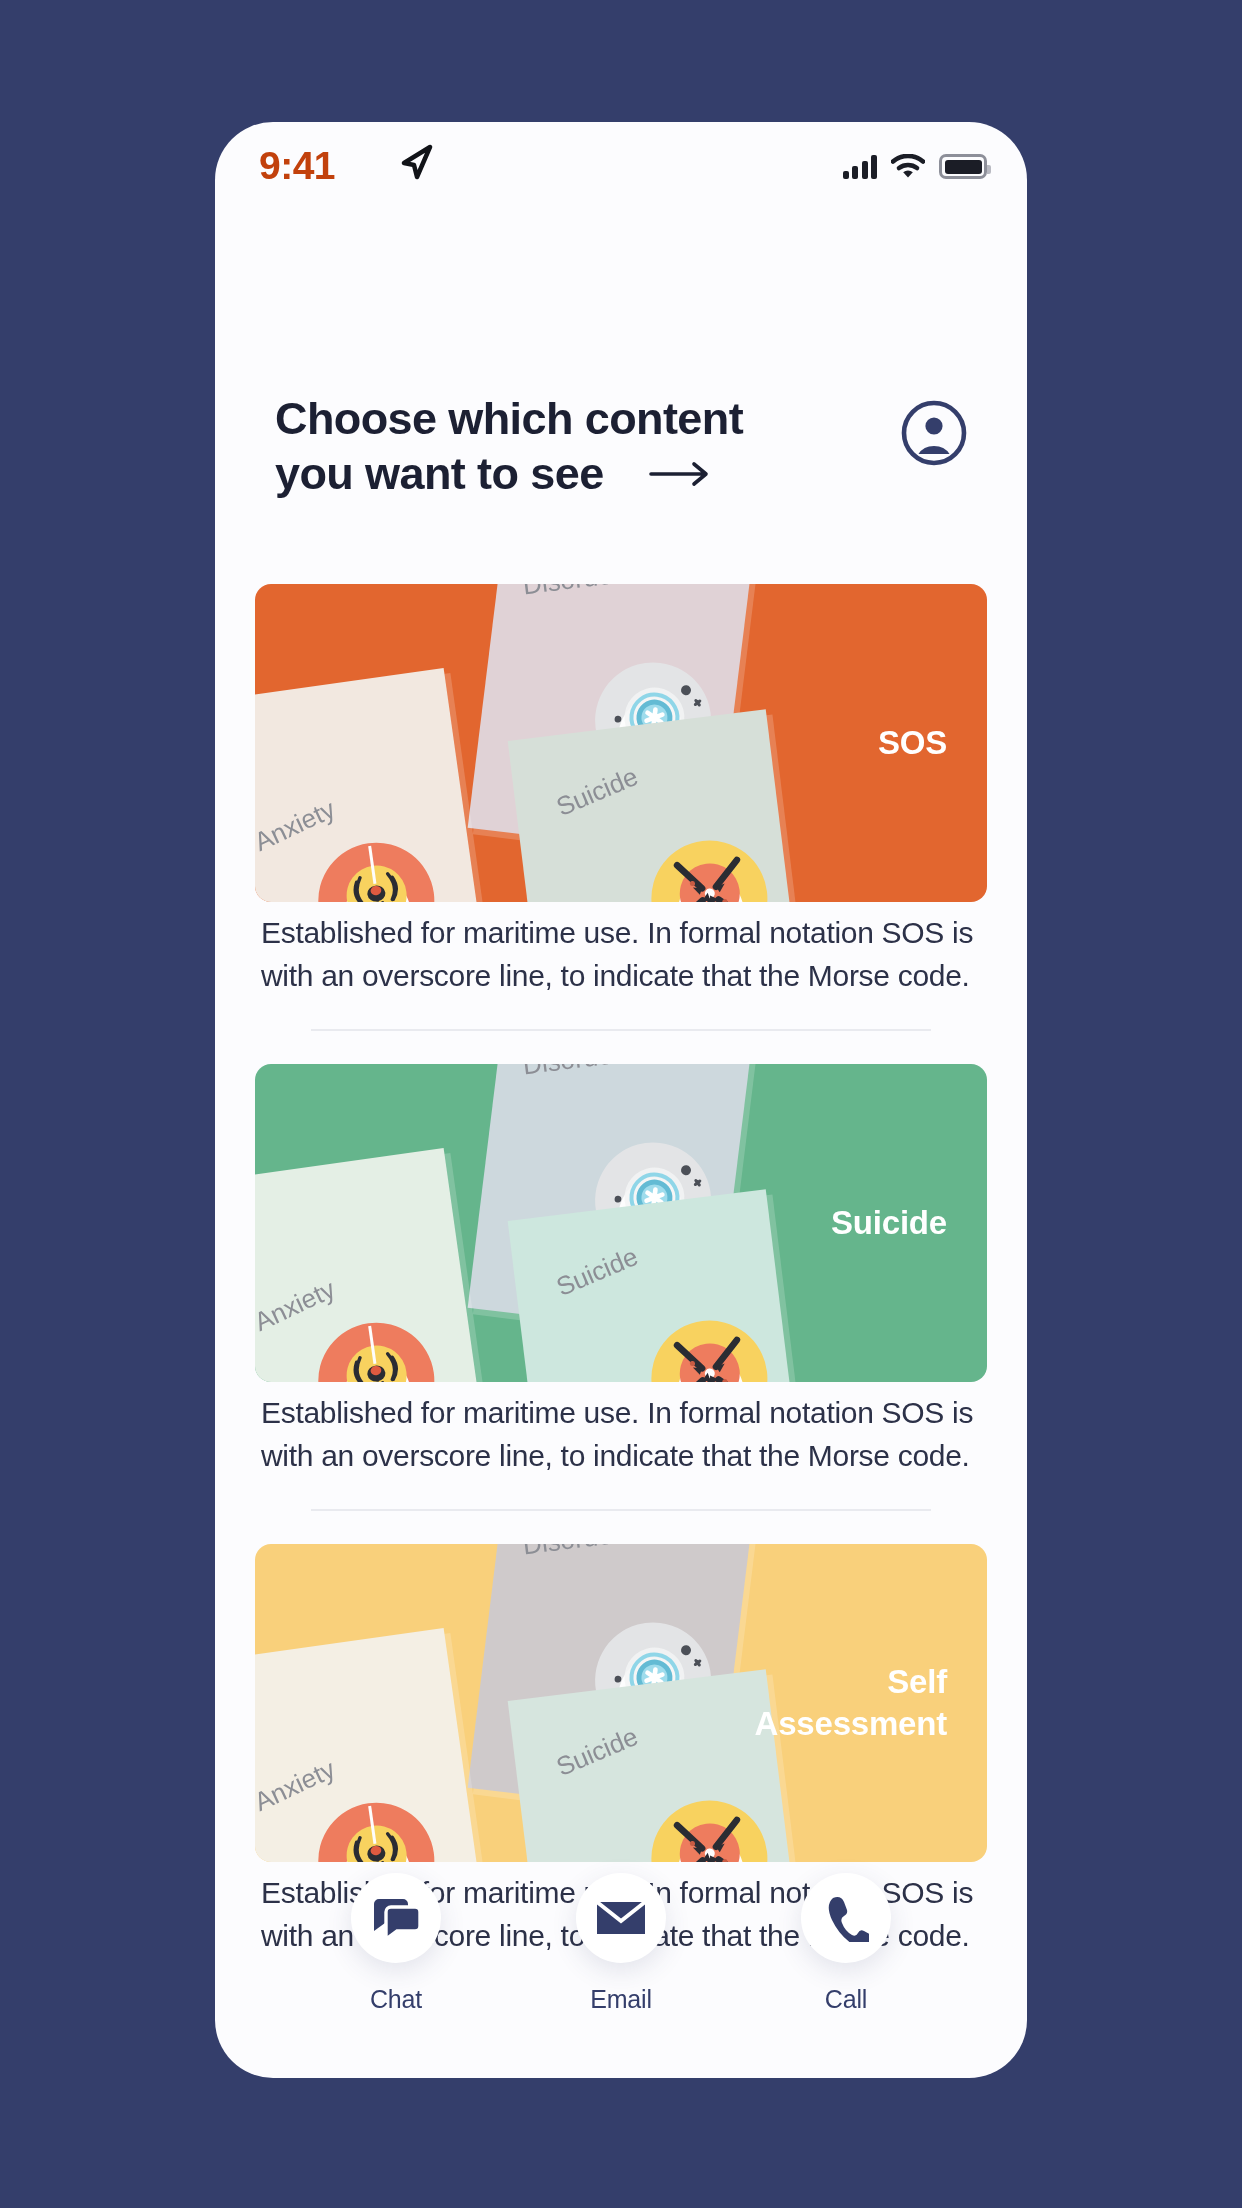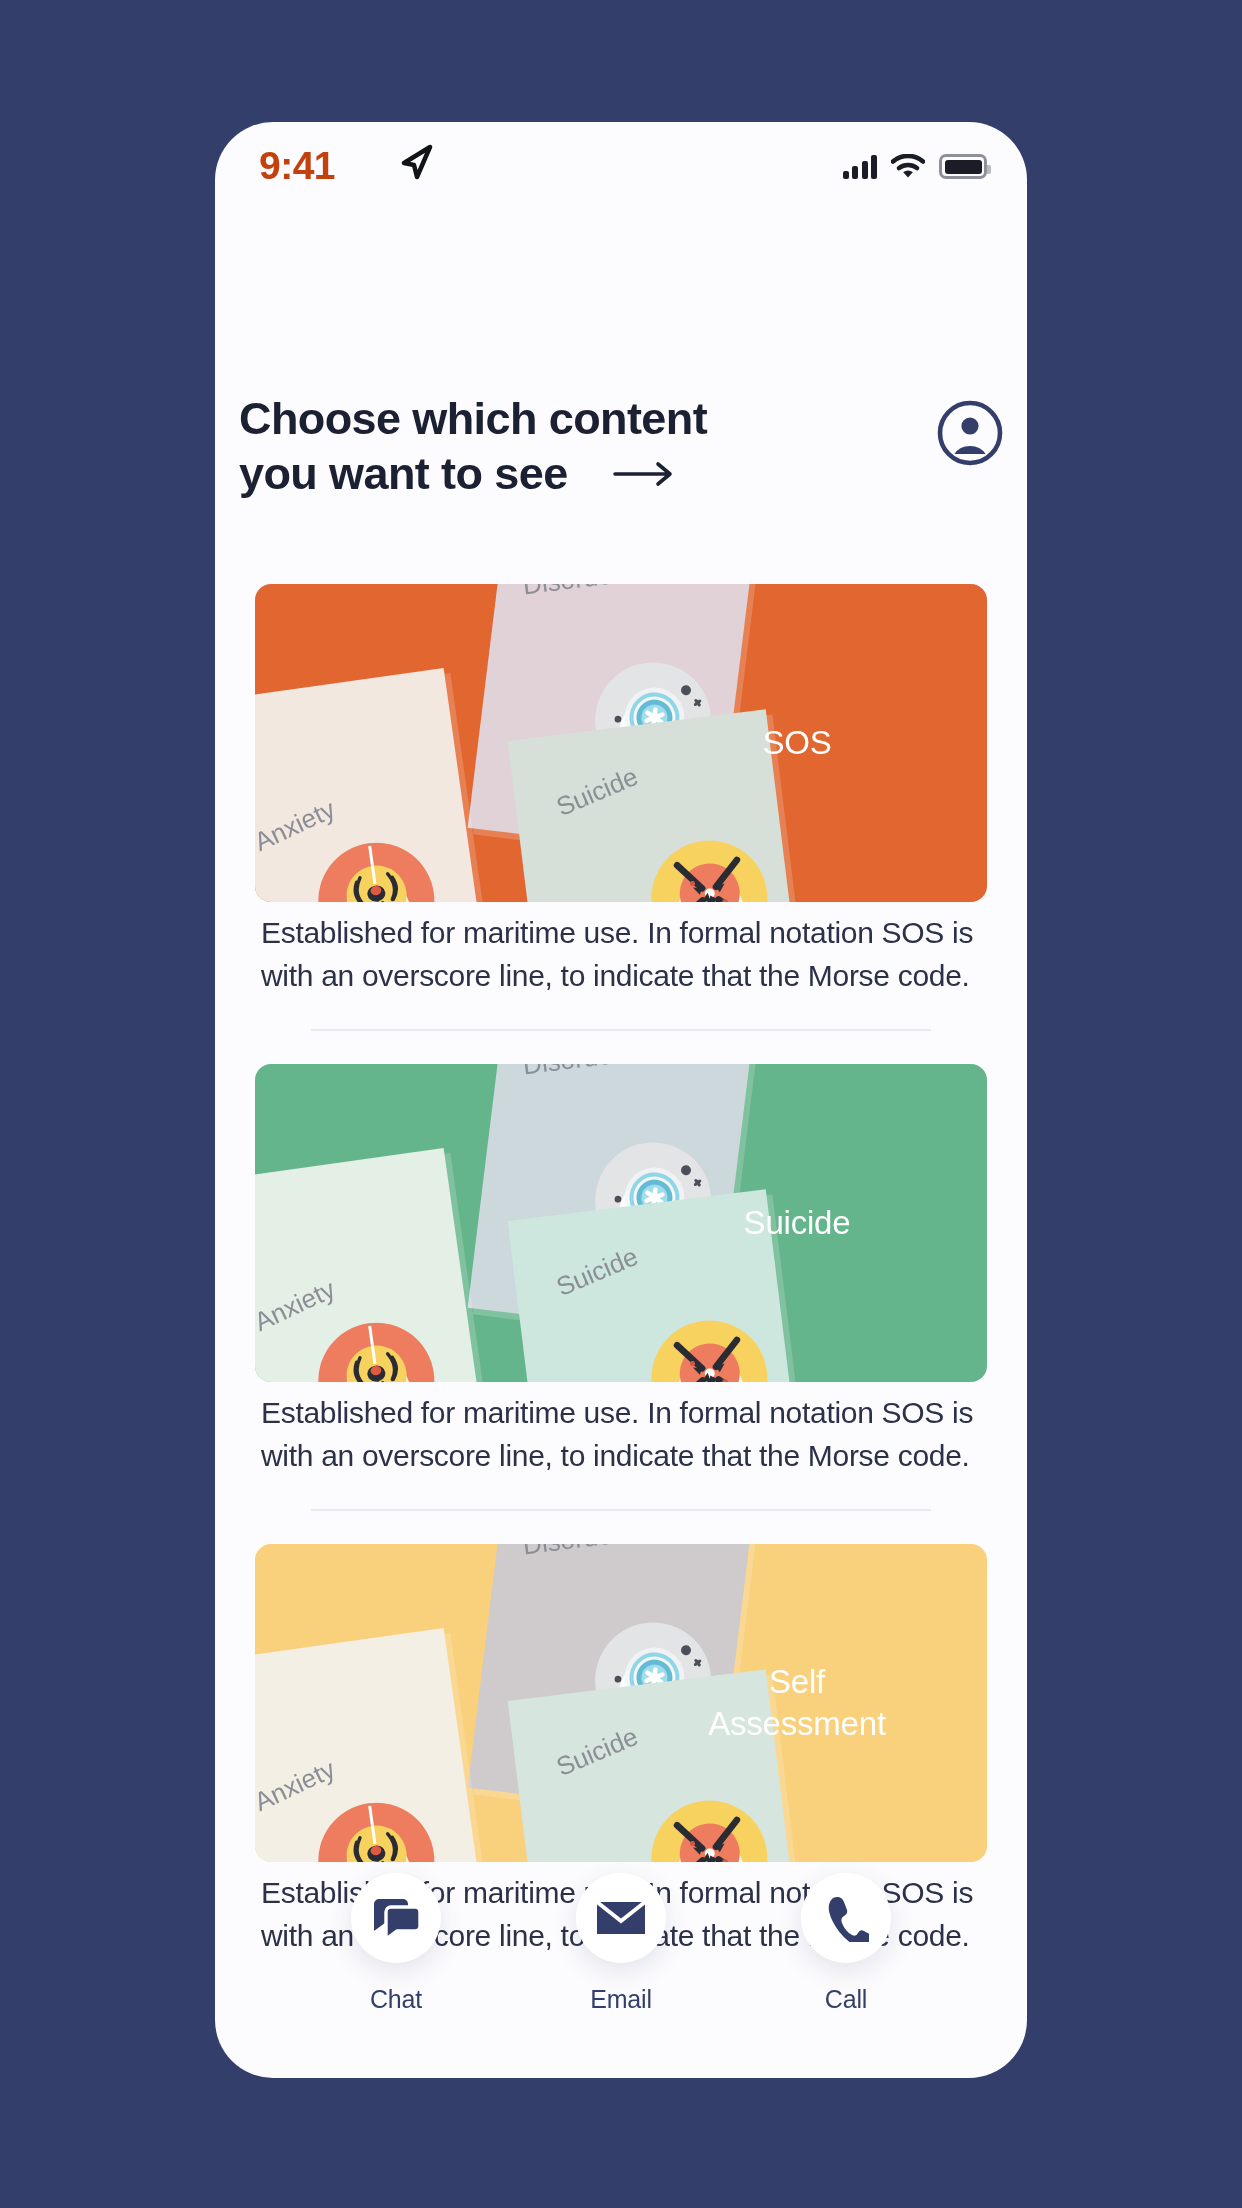--- a/index.html
+++ b/index.html
@@ -48,21 +48,21 @@
   }
   .batt-fill { width:100%; height:100%; background:#1B1D26; border-radius:3px; }
   .batt:after {
     content:""; position:absolute; right:-7px; top:8px;
     width:4px; height:9px; background:#b9bac2; border-radius:0 2px 2px 0;
   }
 
   
   #header {
     position:absolute; left:0; top:270px;
-    width:100%; padding:0 24px;
+    width:100%; padding:0 60px;
     display:flex; align-items:flex-start; justify-content:space-between;
   }
   #header-text {
     font-size:45px; font-weight:bold; line-height:1.22;
     color:#1C2033; letter-spacing:-0.6px; max-width:520px;
   }
   #header-line2 { display:flex; align-items:center; gap:45px; }
   #avatar-btn {
     width:66px; height:66px; flex:none; margin-top:8px;
   }
@@ -73,22 +73,22 @@
   #section-1 { top:942px; }
   #section-2 { top:1422px; }
 
   .card {
     position:relative; width:732px; height:318px;
     border-radius:16px; overflow:hidden;
   }
   .card-label {
     position:absolute; right:40px; top:50%;
     transform:translateY(-50%);
-    width:300px; text-align:center;
-    color:#FFFFFF; font-size:33px; font-weight:normal;
+    width:300px; text-align:right;
+    color:#FFFFFF; font-size:33px; font-weight:bold;
     line-height:1.28; letter-spacing:-0.2px;
     z-index:6;
   }
 
   
   .subcard {
     position:absolute; overflow:hidden;
     box-shadow:6px 6px 0 rgba(255,255,255,0.18);
   }
   .sub-title {

